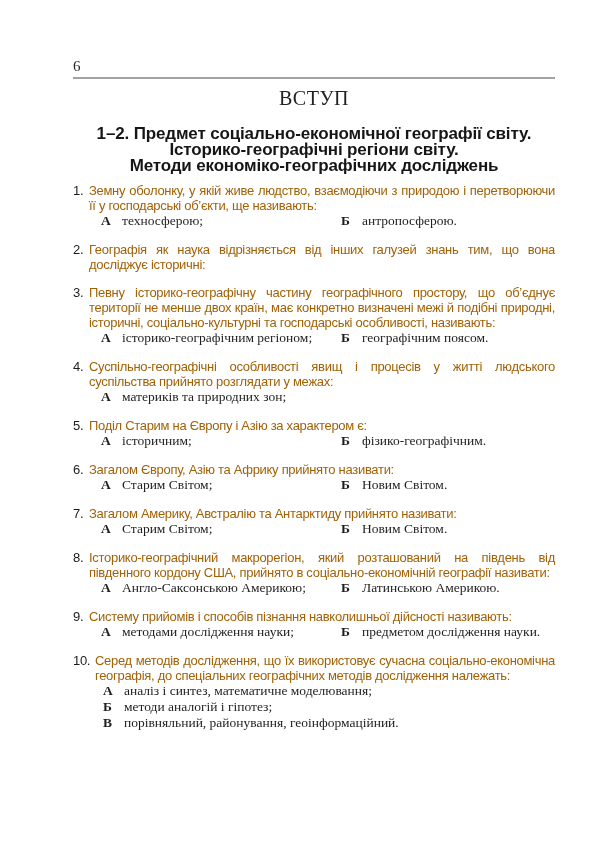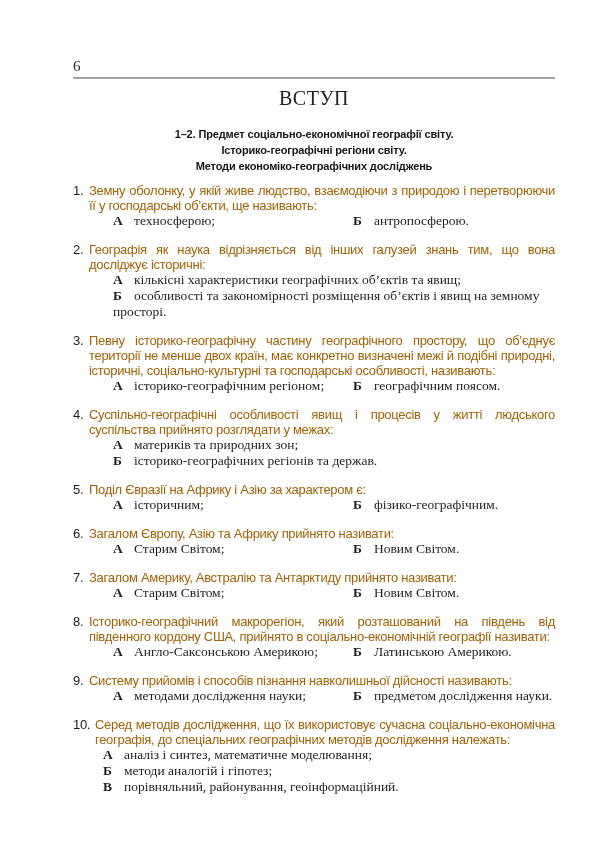--- a/index.html
+++ b/index.html
@@ -29,21 +29,21 @@
     font-size: 20px; line-height: 15px;
     letter-spacing: 0.5px;
     color: #222;
   }
 
   .section-title {
     margin-top: 20px; margin-bottom: 0;
     text-align: center;
     font-family: "Liberation Sans", sans-serif;
     font-weight: bold;
-    font-size: 11px; line-height: 16px;
+    font-size: 17px; line-height: 16px;
     letter-spacing: -0.15px;
     color: #161616;
   }
 
   .questions { margin-top: 9px; }
 
   .question {
     position: relative;
     padding-left: 16px;
     margin-bottom: 13px;
@@ -57,21 +57,21 @@
   }
 
   .stem {
     font-size: 13px; line-height: 15px;
     letter-spacing: -0.3px;
     text-align: justify;
     color: #a16207;
   }
 
   .options {
-    margin-left: 24px; margin-top: 0;
+    margin-left: 12px; margin-top: 0;
     font-family: "Liberation Serif", serif;
     font-size: 13.5px; line-height: 16px;
     color: #1e1e1e;
   }
   .question.q10 .options { margin-left: 8px; }
   .options.cols {
     display: grid;
     grid-template-columns: 240px 1fr;
   }
   .opt { white-space: nowrap; }
@@ -109,28 +109,20 @@
         </div>
         <div class="opt">
           <span class="letter">Б</span><span>антропосферою.</span>
         </div>
       </div>
     </div>
 
     <div class="question">
       <span class="qnum">2.</span>
       <div class="stem">Географія як наука відрізняється від інших галузей знань тим, що вона досліджує історичні:</div>
-      <div class="options stacked">
-        <div class="opt">
-          <span class="letter">А</span><span>кількісні характеристики географічних об’єктів та явищ;</span>
-        </div>
-        <div class="opt">
-          <span class="letter">Б</span><span>особливості та закономірності розміщення об’єктів і явищ на земному просторі.</span>
-        </div>
-      </div>
     </div>
 
     <div class="question">
       <span class="qnum">3.</span>
       <div class="stem">Певну історико-географічну частину географічного простору, що об’єднує території не менше двох країн, має конкретно визначені межі й подібні природні, історичні, соціально-культурні та господарські особливості, називають:</div>
       <div class="options cols">
         <div class="opt">
           <span class="letter">А</span><span>історико-географічним регіоном;</span>
         </div>
         <div class="opt">
@@ -139,29 +131,26 @@
       </div>
     </div>
 
     <div class="question">
       <span class="qnum">4.</span>
       <div class="stem">Суспільно-географічні особливості явищ і процесів у житті людського суспільства прийнято розглядати у межах:</div>
       <div class="options stacked">
         <div class="opt">
           <span class="letter">А</span><span>материків та природних зон;</span>
         </div>
-        <div class="opt">
-          <span class="letter">Б</span><span>історико-географічних регіонів та держав.</span>
-        </div>
       </div>
     </div>
 
     <div class="question">
       <span class="qnum">5.</span>
-      <div class="stem">Поділ Євразії на Африку і Азію за характером є:</div>
+      <div class="stem">Поділ Старим на Європу і Азію за характером є:</div>
       <div class="options cols">
         <div class="opt">
           <span class="letter">А</span><span>історичним;</span>
         </div>
         <div class="opt">
           <span class="letter">Б</span><span>фізико-географічним.</span>
         </div>
       </div>
     </div>
 

